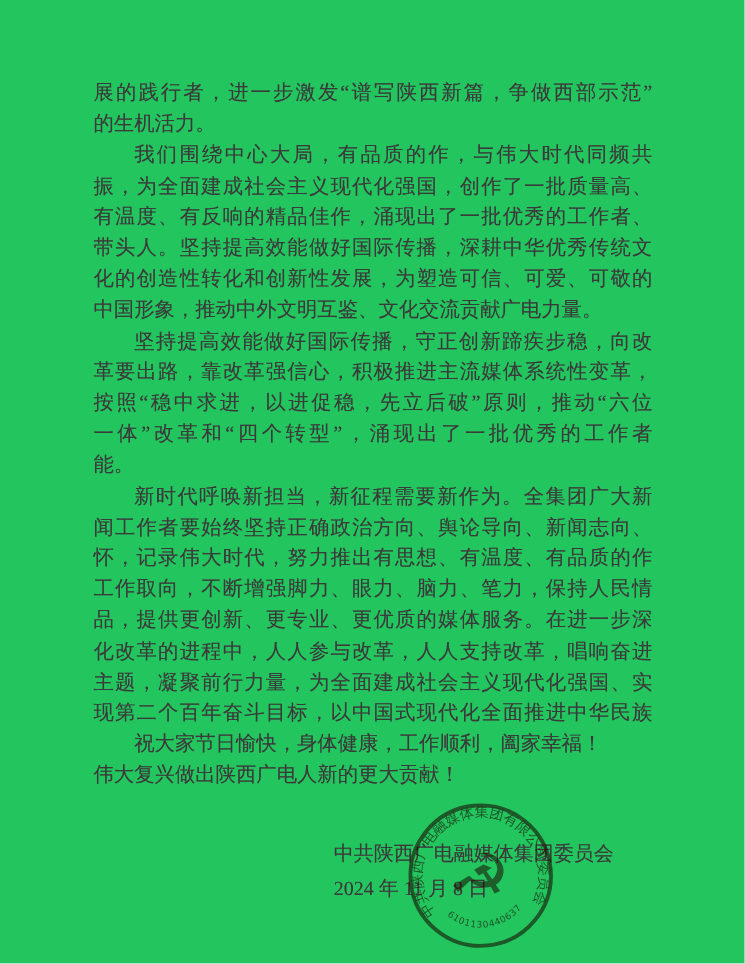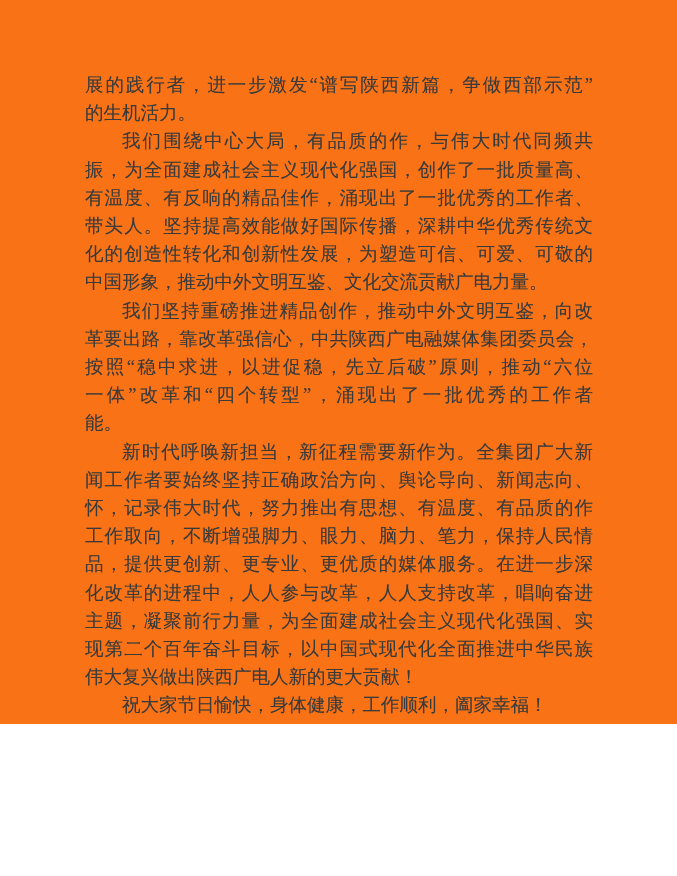--- a/index.html
+++ b/index.html
@@ -1,19 +1,19 @@
 <!DOCTYPE html>
 <html><head>
 <meta charset="utf-8">
 <style>
   html,body{margin:0;padding:0;background:#ffffff;}
   .page{
     position:relative;
-    width:677px;height:724px;
-    background:#f97316;
+    width:677px;height:876px;
+    background:#22c55e;
     font-family:"Liberation Serif","DejaVu Serif",serif;
     color:#3a3a3a;
     overflow:hidden;
   }
   .text-block{
     position:absolute;
     left:85px;top:71px;width:508px;
     font-size:18.5px;
     line-height:28.2px;
     text-shadow:0 0 .5px rgba(70,70,70,.45);
@@ -64,35 +64,35 @@
 
   <div class="text-block">
       <div class="line j">展的践行者，进一步激发“谱写陕西新篇，争做西部示范”</div>
       <div class="line">的生机活力。</div>
       <div class="line j in">我们围绕中心大局，有品质的作，与伟大时代同频共</div>
       <div class="line j">振，为全面建成社会主义现代化强国，创作了一批质量高、</div>
       <div class="line j">有温度、有反响的精品佳作，涌现出了一批优秀的工作者、</div>
       <div class="line j">带头人。坚持提高效能做好国际传播，深耕中华优秀传统文</div>
       <div class="line j">化的创造性转化和创新性发展，为塑造可信、可爱、可敬的</div>
       <div class="line">中国形象，推动中外文明互鉴、文化交流贡献广电力量。</div>
-      <div class="line j in">我们坚持重磅推进精品创作，推动中外文明互鉴，向改</div>
-      <div class="line j">革要出路，靠改革强信心，中共陕西广电融媒体集团委员会，</div>
+      <div class="line j in">坚持提高效能做好国际传播，守正创新蹄疾步稳，向改</div>
+      <div class="line j">革要出路，靠改革强信心，积极推进主流媒体系统性变革，</div>
       <div class="line j">按照“稳中求进，以进促稳，先立后破”原则，推动“六位</div>
       <div class="line j">一体”改革和“四个转型”，涌现出了一批优秀的工作者</div>
       <div class="line">能。</div>
       <div class="line j in">新时代呼唤新担当，新征程需要新作为。全集团广大新</div>
       <div class="line j">闻工作者要始终坚持正确政治方向、舆论导向、新闻志向、</div>
       <div class="line j">怀，记录伟大时代，努力推出有思想、有温度、有品质的作</div>
       <div class="line j">工作取向，不断增强脚力、眼力、脑力、笔力，保持人民情</div>
       <div class="line j">品，提供更创新、更专业、更优质的媒体服务。在进一步深</div>
       <div class="line j">化改革的进程中，人人参与改革，人人支持改革，唱响奋进</div>
       <div class="line j">主题，凝聚前行力量，为全面建成社会主义现代化强国、实</div>
       <div class="line j">现第二个百年奋斗目标，以中国式现代化全面推进中华民族</div>
+      <div class="line in">祝大家节日愉快，身体健康，工作顺利，阖家幸福！</div>
       <div class="line">伟大复兴做出陕西广电人新的更大贡献！</div>
-      <div class="line in">祝大家节日愉快，身体健康，工作顺利，阖家幸福！</div>
     </div>
 
   <div class="sign-block">
     <div>中共陕西广电融媒体集团委员会</div>
     <div>2024 年 11 月 8 日</div>
   </div>
 
   <div class="seal">
     <svg viewBox="0 0 134 134" width="138" height="138" xmlns="http://www.w3.org/2000/svg">
       <g transform="rotate(-6 67 67)">

